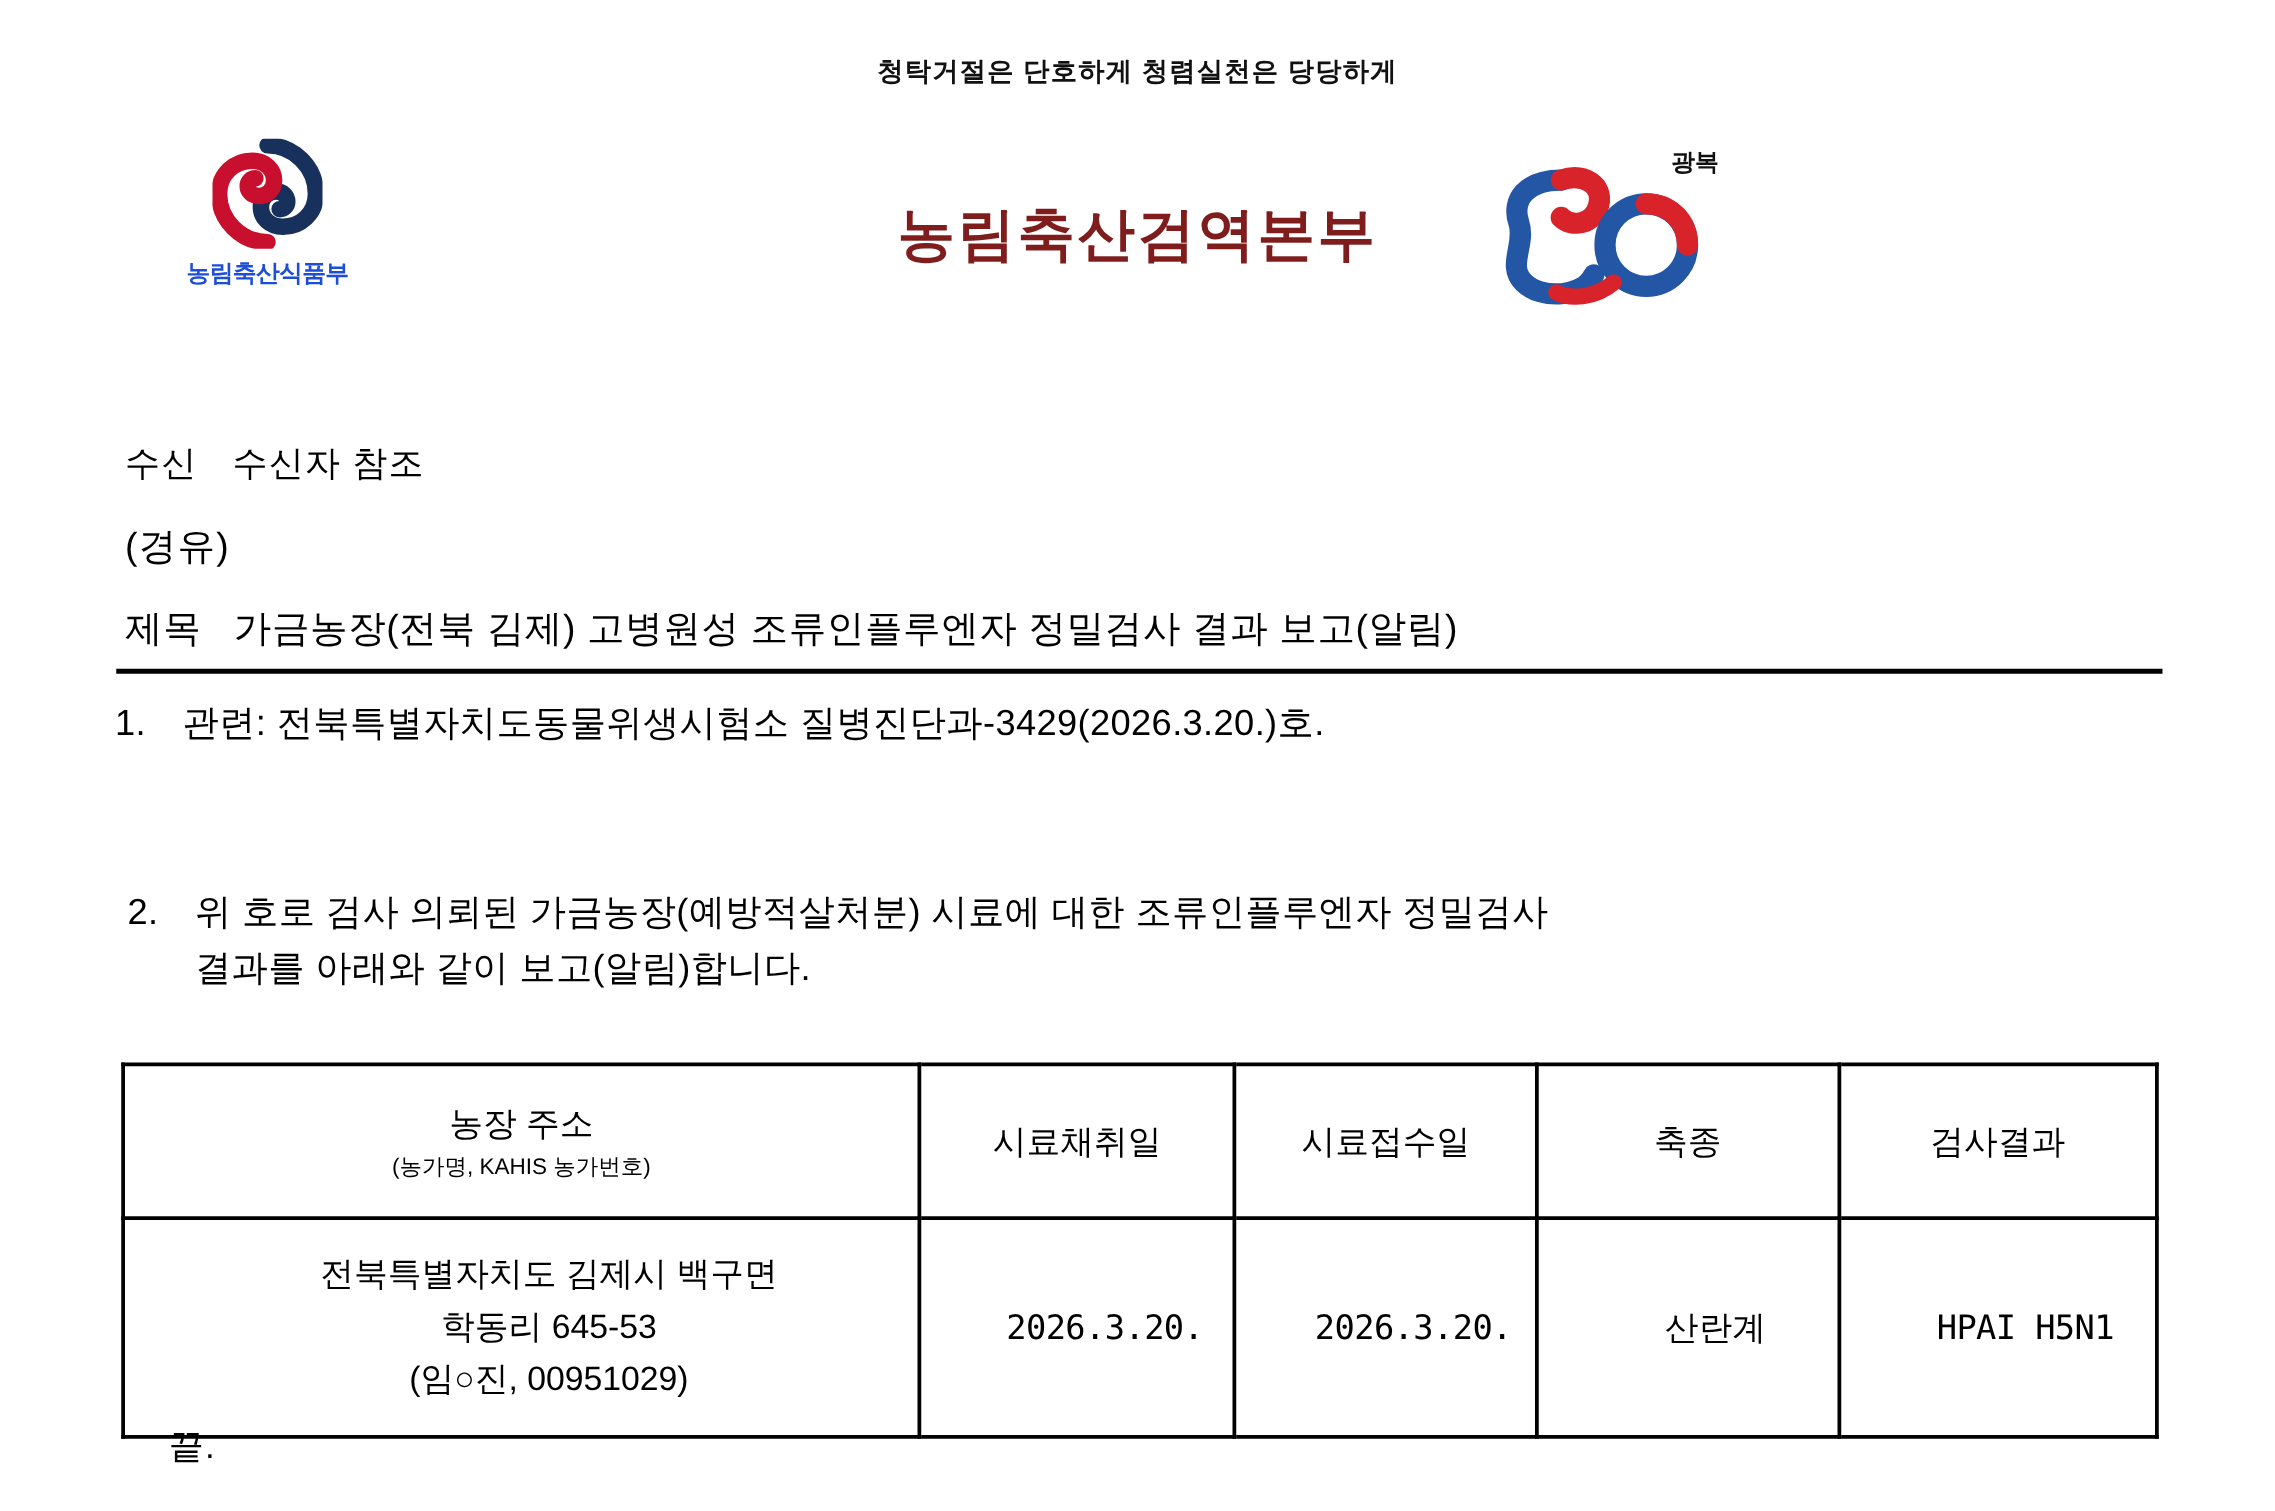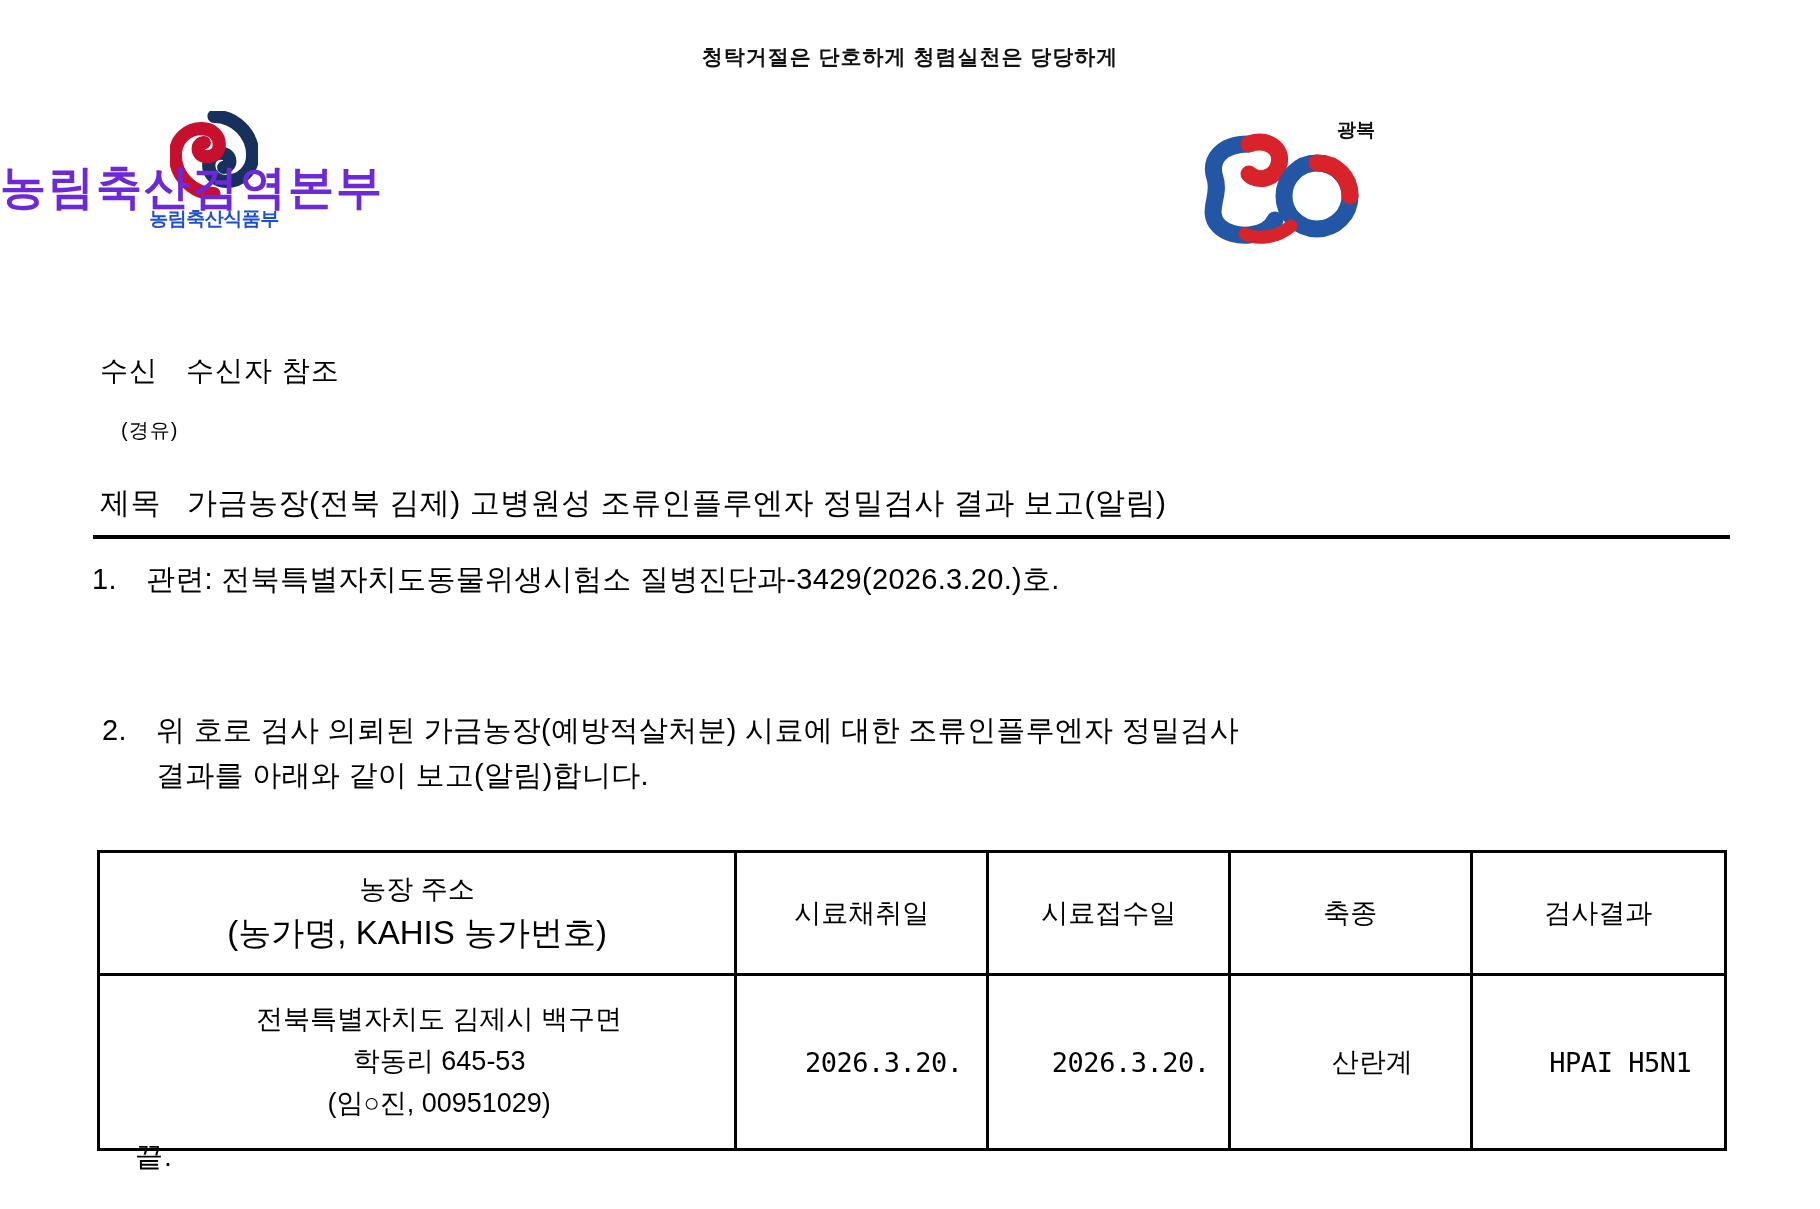--- a/index.html
+++ b/index.html
@@ -56,24 +56,25 @@
     font-weight: 700;
     letter-spacing: -0.5px;
     color: #1d4ed8;
   }
 
   .org-title {
     position: absolute;
     top: 157px;
     left: 0;
     width: 1820px;
+    text-align: center;
     font-size: 46px;
     font-weight: 700;
     letter-spacing: 2px;
-    color: #6d28d9;
+    color: #7f1d1d;
   }
 
   .gwangbok-emblem {
     position: absolute;
     right: 95px;
     top: 108px;
     width: 210px;
     height: 145px;
   }
 
@@ -83,23 +84,22 @@
     left: 100px;
     top: 352px;
     font-size: 28px;
     letter-spacing: 1px;
   }
   .recipient .gap { display: inline-block; width: 28px; }
   .via {
     position: absolute;
     left: 100px;
     top: 417px;
-    font-size: 20px;
-    letter-spacing: 1px;
-    margin-left: 21px;
+    font-size: 30px;
+    letter-spacing: 1px;
   }
   .subject {
     position: absolute;
     left: 100px;
     top: 483px;
     font-size: 30px;
     letter-spacing: 0.5px;
     white-space: nowrap;
   }
   .subject .gap { display: inline-block; width: 26px; }
@@ -153,21 +153,21 @@
     font-weight: 400;
     font-size: 26px;
     padding: 6px 4px;
   }
   table.result thead th {
     height: 108px;
     font-size: 27px;
   }
   table.result thead th .sub {
     display: block;
-    font-size: 33px;
+    font-size: 18px;
     margin-top: 4px;
   }
   table.result tbody td {
     height: 160px;
     font-size: 27px;
     padding-left: 48px;
   }
   td.addr span { display: block; line-height: 1.55; }
   .mono { font-family: "DejaVu Sans Mono", "Liberation Mono", monospace; font-size: 25px; letter-spacing: -0.5px; }
 

